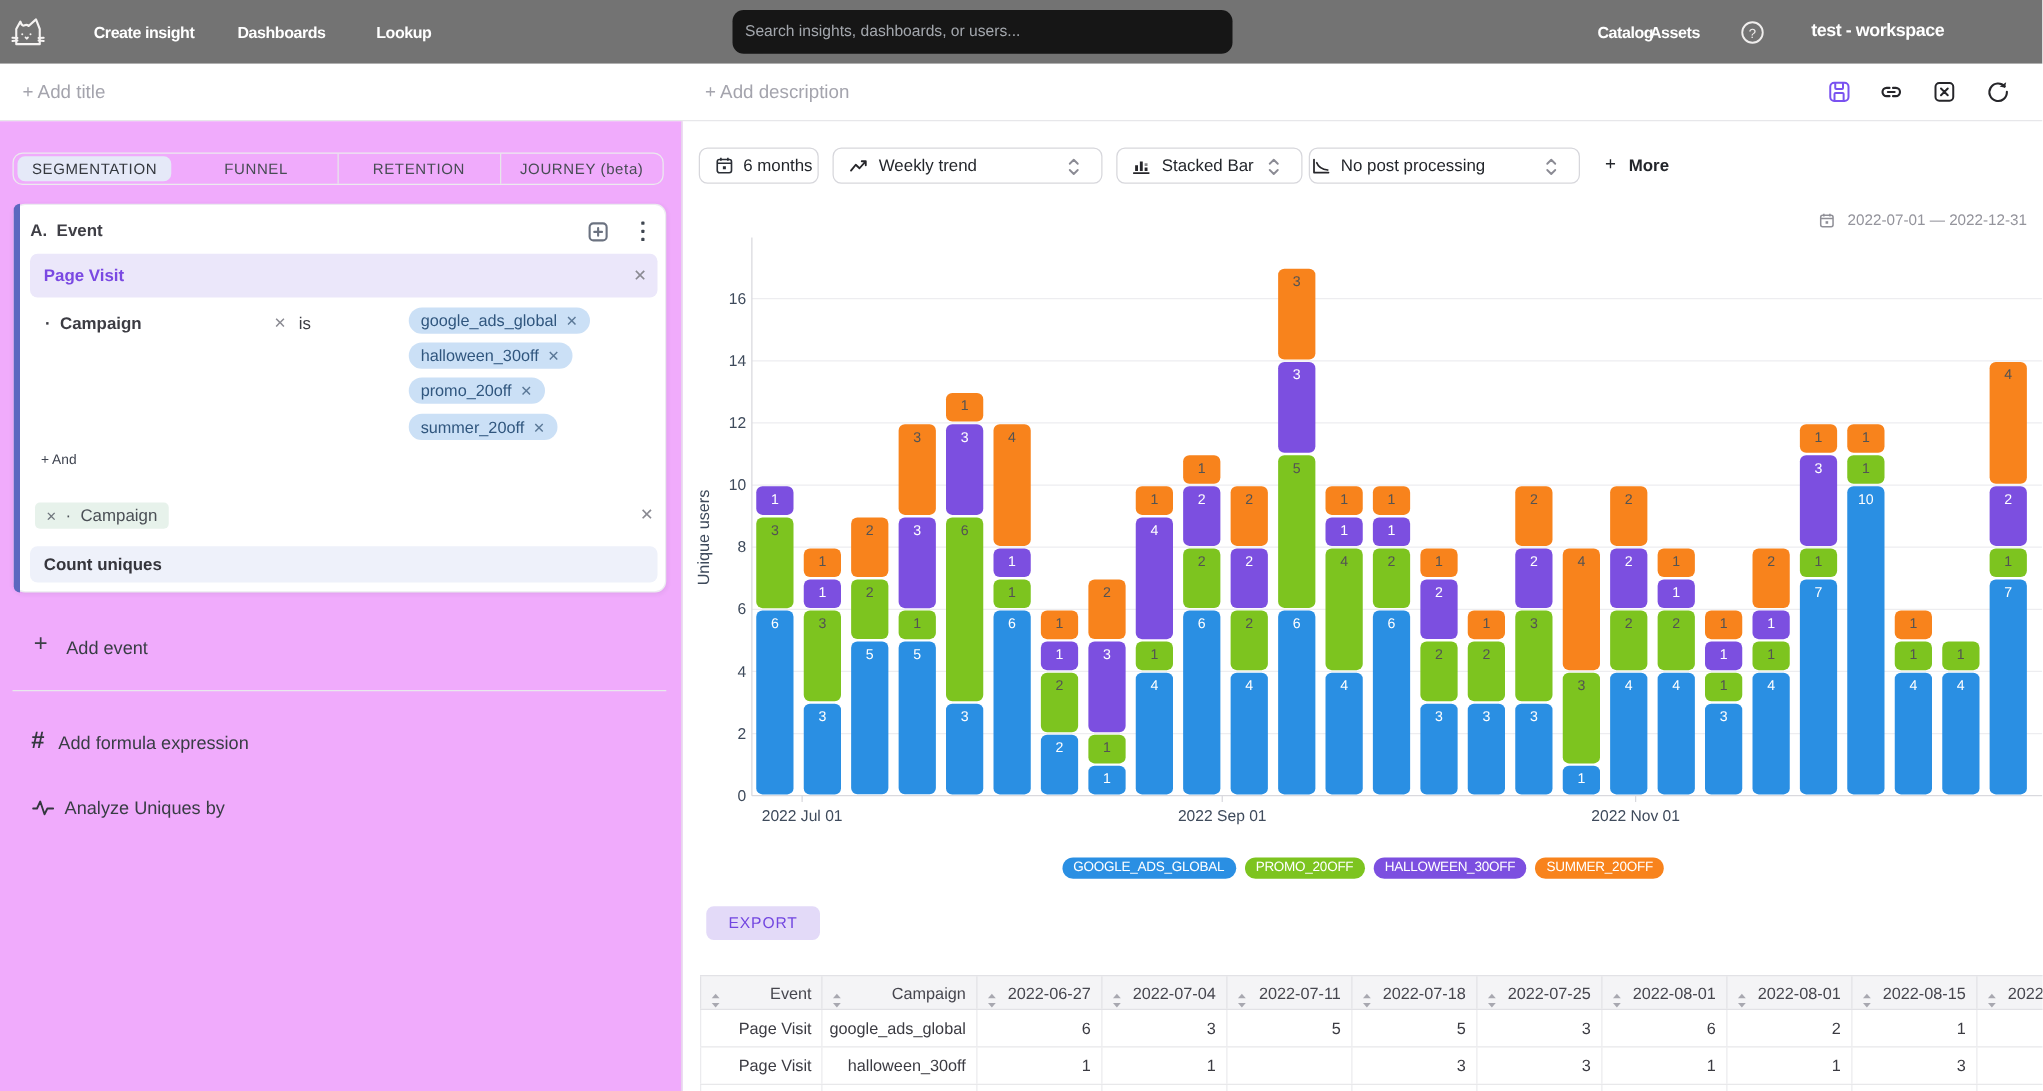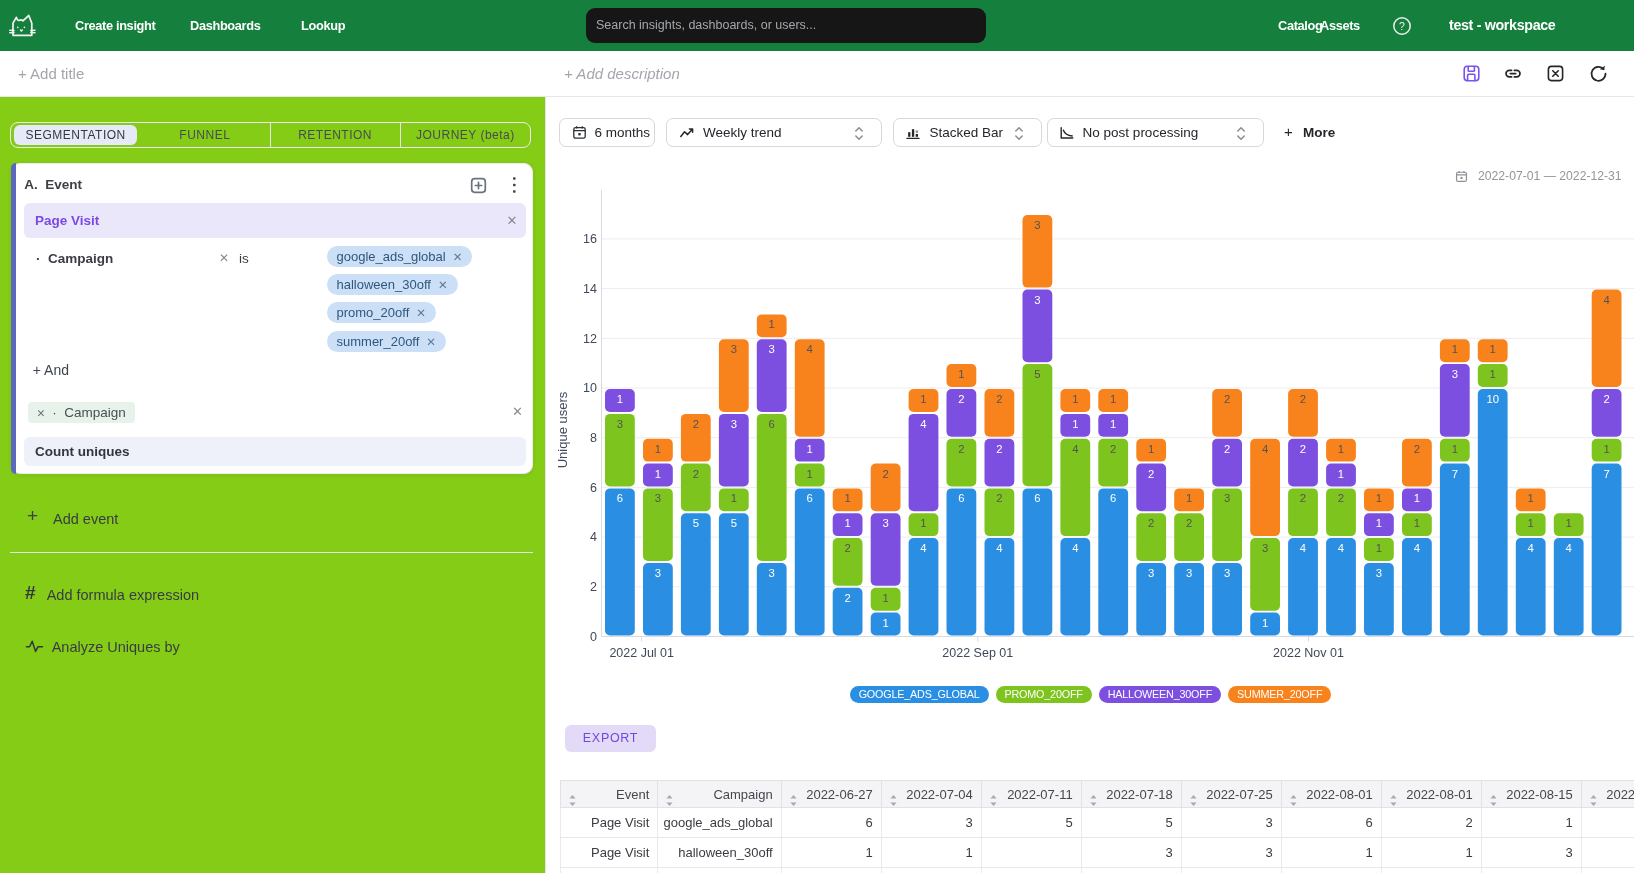--- a/index.html
+++ b/index.html
@@ -1,30 +1,30 @@
 <!DOCTYPE html>
 <html><head><meta charset="utf-8"><style>
 * { margin:0; padding:0; box-sizing:border-box; }
 html,body { width:1634px; height:873px; overflow:hidden; background:#fff;
   font-family:"Liberation Sans",sans-serif; position:relative; }
 .abs { position:absolute; }
 
-.nav { position:absolute; left:0; top:0; width:1634px; height:51px; background:#15803d; }
+.nav { position:absolute; left:0; top:0; width:1634px; height:51px; background:#737373; }
 .nav .lnk { position:absolute; top:0; height:51px; line-height:51px; color:#fff; font-weight:bold; font-size:12.8px; letter-spacing:-0.35px; }
 .search { position:absolute; left:586px; top:8px; width:400px; height:35px; background:#161616; border-radius:9px;
   color:#a3a7ad; font-size:12.5px; line-height:35px; padding-left:10px; }
 .avatar { position:absolute; left:1564px; top:12.5px; width:27px; height:27px; background:#fbb515; border-radius:7px;
   color:#4e3c10; font-weight:bold; font-size:11px; text-align:center; line-height:27px;margin-top:44px; }
 
 .tbar { position:absolute; left:0; top:51px; width:1634px; height:46px; background:#fff; border-bottom:1px solid #e7e7ea; }
 .addtitle { position:absolute; left:18px; top:0; height:46px; line-height:46px; color:#a4a4ad; font-size:15px; }
-.adddesc { position:absolute; left:564px; top:0; height:46px; line-height:46px; color:#a4a4ad; font-size:15px;font-style:italic; }
+.adddesc { position:absolute; left:564px; top:0; height:46px; line-height:46px; color:#a4a4ad; font-size:15px; }
 .tico { position:absolute; top:13px; }
 
-.left { position:absolute; left:0; top:97px; width:546px; height:776px; background:#84cc16; border-right:1px solid #e4e4e8; }
+.left { position:absolute; left:0; top:97px; width:546px; height:776px; background:#f0abfc; border-right:1px solid #e4e4e8; }
 .tabs { position:absolute; left:10px; top:25px; width:521px; height:26px; border:1px solid #ebebee; border-radius:8px; display:flex; }
 .tab { flex:1; text-align:center; line-height:24px; font-size:12px; letter-spacing:0.5px; color:#474c54; position:relative; }
 .tab + .tab { border-left:1px solid #e6e6e9; }
 .tab.act { color:#34383e; }
 .tab.act::before { content:""; position:absolute; left:3px; right:3px; top:2px; bottom:2px; background:#e5e9f8; border-radius:6px; }
 .tab span { position:relative; }
 .tab.act + .tab { border-left:none; }
 .card { position:absolute; left:11px; top:66px; width:522px; height:311px; background:#fff; border:1px solid #ececf0;
   border-radius:9px; box-shadow:0 1px 4px rgba(40,40,60,0.08); }
 .card::before { content:""; position:absolute; left:-1px; top:-1px; bottom:-1px; width:5px; background:#5b68bf; border-radius:9px 0 0 9px; }
@@ -123,21 +123,21 @@
       <div class="abs" style="left:11.5px;top:0;line-height:35px;font-size:13.5px;font-weight:bold;color:#7a49e2;">Page Visit</div>
       <div class="abs xmark" style="right:8px;top:0;line-height:35px;">✕</div>
     </div>
     <div class="abs" style="left:24px;top:87px;font-size:13.5px;color:#3c3c43;"><span style="font-weight:bold;">·&nbsp;&nbsp;Campaign</span></div>
     <div class="abs xmark" style="left:207px;top:87px;font-size:12px;">✕</div>
     <div class="abs" style="left:227px;top:87px;font-size:13.5px;color:#3c3c43;">is</div>
     <div class="chip" style="top:81.5px;">google_ads_global<span class="x">✕</span></div>
     <div class="chip" style="top:110px;">halloween_30off<span class="x">✕</span></div>
     <div class="chip" style="top:138.3px;">promo_20off<span class="x">✕</span></div>
     <div class="chip" style="top:166.6px;">summer_20off<span class="x">✕</span></div>
-    <div class="abs" style="left:20.8px;top:198px;font-size:14px;color:#3f4450;">+ And</div>
+    <div class="abs" style="left:20.8px;top:198px;font-size:11px;color:#3f4450;">+ And</div>
     <div class="gchip"><span class="gx">✕</span>·&nbsp;&nbsp;Campaign</div>
     <div class="abs xmark" style="left:500px;top:240px;">✕</div>
     <div class="cu">
         <div class="abs" style="left:11.5px;top:0;line-height:29px;font-size:13.5px;font-weight:bold;color:#35353c;">Count uniques</div>
       </div>
   </div>
   <div class="abs" style="left:27px;top:408px;font-size:19px;color:#3c4047;">+</div>
   <div class="abs" style="left:53px;top:414px;font-size:14.5px;color:#383d44;">Add event</div>
   <div class="abs" style="left:10px;top:454.5px;width:523px;border-top:1px solid #e8e8ec;"></div>
   <div class="abs" style="left:25px;top:485px;font-size:19px;font-weight:bold;color:#33373e;">#</div>
@@ -161,21 +161,21 @@
 <div class="btn" style="left:893.4px;width:148.6px;padding-left:11px;"><svg width="16" height="16" viewBox="0 0 16 16" fill="none">
 <path d="M2 13.4 H14" stroke="#26262a" stroke-width="1.4" stroke-linecap="round"></path>
 <rect x="3.1" y="7.2" width="2.3" height="4.6" fill="#26262a"></rect>
 <rect x="6.9" y="4.2" width="2.3" height="7.6" fill="#26262a"></rect>
 <rect x="10.7" y="9" width="2.3" height="2.8" fill="#26262a"></rect>
 <rect x="10.7" y="5.6" width="2.3" height="2.2" fill="#26262a" opacity="0.55"></rect>
 </svg>Stacked Bar<span style="position:absolute;right:9px;top:7px;"><svg width="10" height="15" viewBox="0 0 10 15" fill="none" stroke="#8b8b94" stroke-width="1.5" stroke-linecap="round" stroke-linejoin="round">
 <path d="M1.8 5 L5 1.8 L8.2 5"></path>
         <path d="M1.8 10 L5 13.2 L8.2 10"></path>
 </svg></span></div>
-<div class="btn" style="left:1046.6px;width:217px;padding-left:11px;"><svg width="16" height="16" viewBox="0 0 16 16" fill="none" stroke="#26262a" stroke-width="1.4" stroke-linecap="round" stroke-linejoin="round">
+<div class="btn" style="left:1046.6px;width:217px;padding-left:1px;"><svg width="16" height="16" viewBox="0 0 16 16" fill="none" stroke="#26262a" stroke-width="1.4" stroke-linecap="round" stroke-linejoin="round">
 <path d="M2.2 2.6 V13 H13.8"></path>
 <path d="M4.4 5.2 C6 9.6 9 10.6 13.2 11"></path>
 </svg>No post processing<span style="position:absolute;right:9px;top:7px;"><svg width="10" height="15" viewBox="0 0 10 15" fill="none" stroke="#8b8b94" stroke-width="1.5" stroke-linecap="round" stroke-linejoin="round">
 <path d="M1.8 5 L5 1.8 L8.2 5"></path>
         <path d="M1.8 10 L5 13.2 L8.2 10"></path>
 </svg></span></div>
 <div class="abs" style="left:1284px;top:123px;font-size:15px;color:#23262b;">+</div>
 <div class="abs" style="left:1303px;top:125px;font-size:13.5px;font-weight:bold;color:#23262b;">More</div>
 <div class="drange"><span style="position:absolute;left:-23px;top:1px;"><svg width="13" height="13" viewBox="0 0 15 15" fill="none" stroke="#8f8f97" stroke-width="1.4">
 <rect x="1.8" y="2.6" width="11.4" height="10.6" rx="1.8"></rect>

